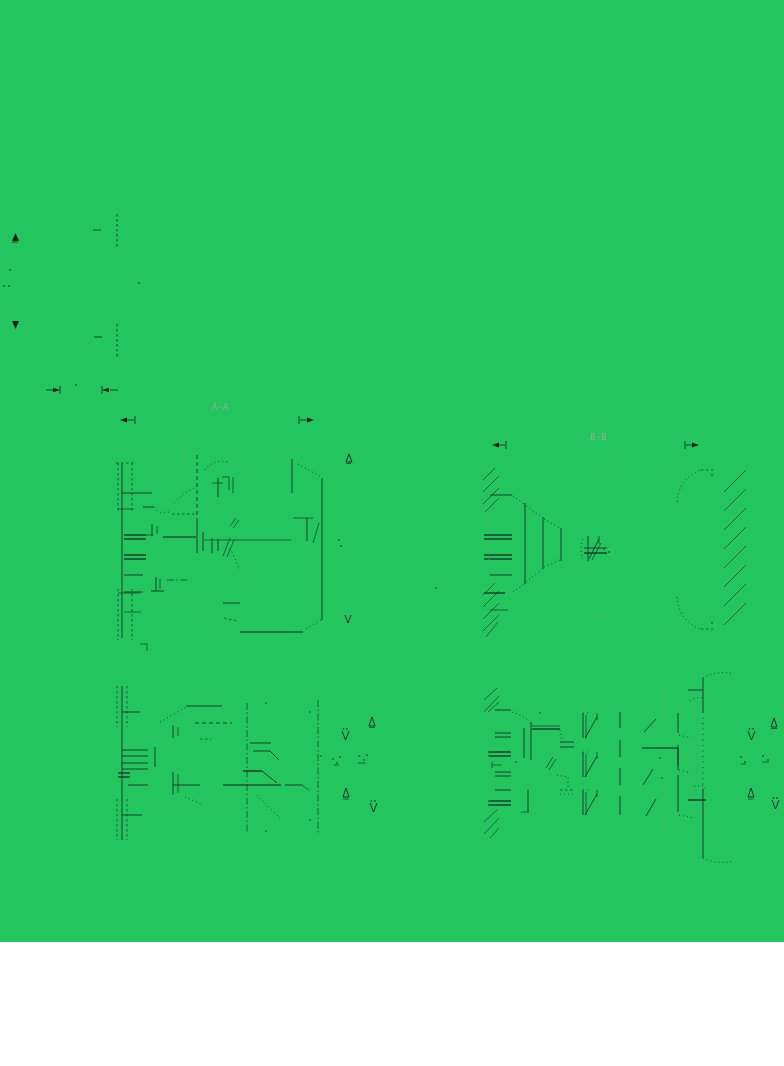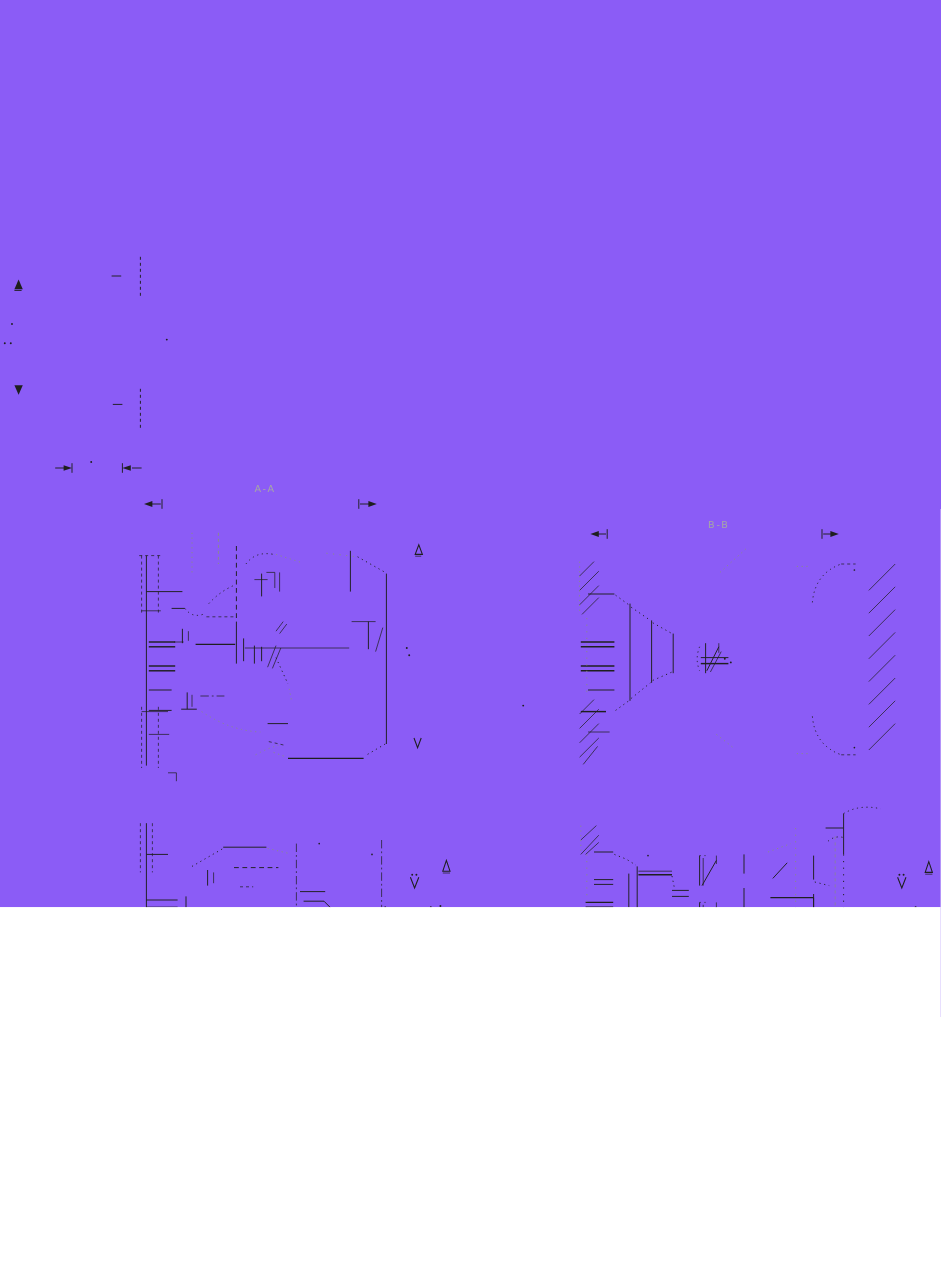--- a/index.html
+++ b/index.html
@@ -1,17 +1,17 @@
 <!DOCTYPE html>
 <html style="--line-color: #1f1f1f; --faint-color: #a6a6a6;"><head>
 <meta charset="utf-8">
 <style>
   :root { --line-color:#1f1f1f; --faint-color:#a6a6a6; }
   html,body { margin:0; padding:0; background:#ffffff; }
-  .canvas { width:784px; height:756px; position:relative; background:#8b5cf6; overflow:hidden; }
+  .canvas { width:784px; height:942px; position:relative; background:#22c55e; overflow:hidden; }
   svg { display:block; }
   .s  { stroke:var(--line-color); stroke-width:.8; fill:none; stroke-linecap:butt; }
   .w1 { stroke-width:1.2; }
   .th { stroke-width:.6; }
   .lt { stroke:#8a8a8a; }
   .dash   { stroke-dasharray:4 3; }
   .dash2  { stroke-dasharray:2.5 2.5; }
   .dd     { stroke-dasharray:7 2.5 1.5 2.5; }
   .dot    { stroke-dasharray:1 3; }
   .dotw   { stroke-dasharray:1 4.5; }

